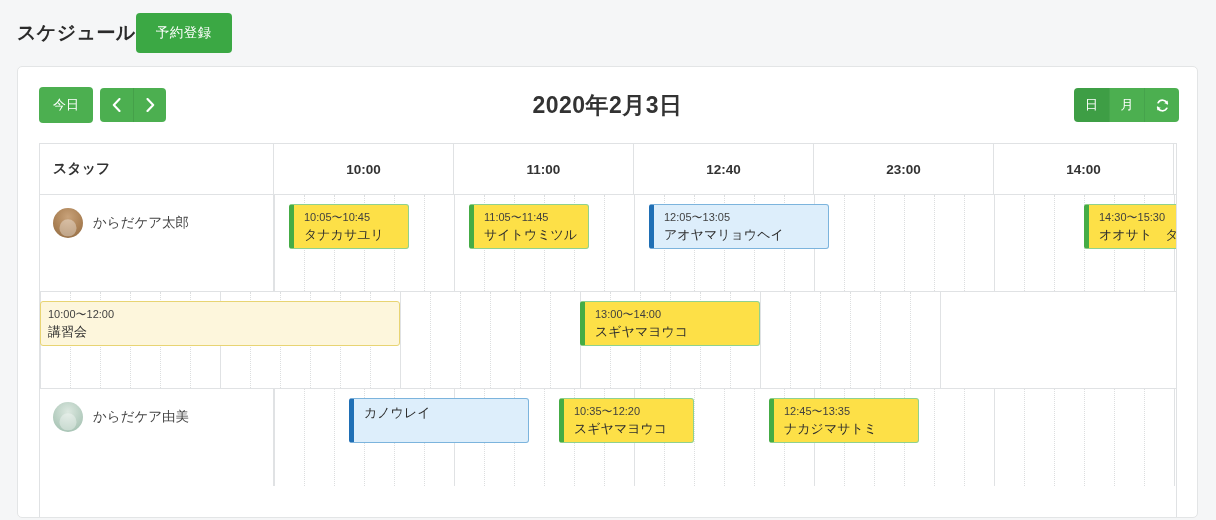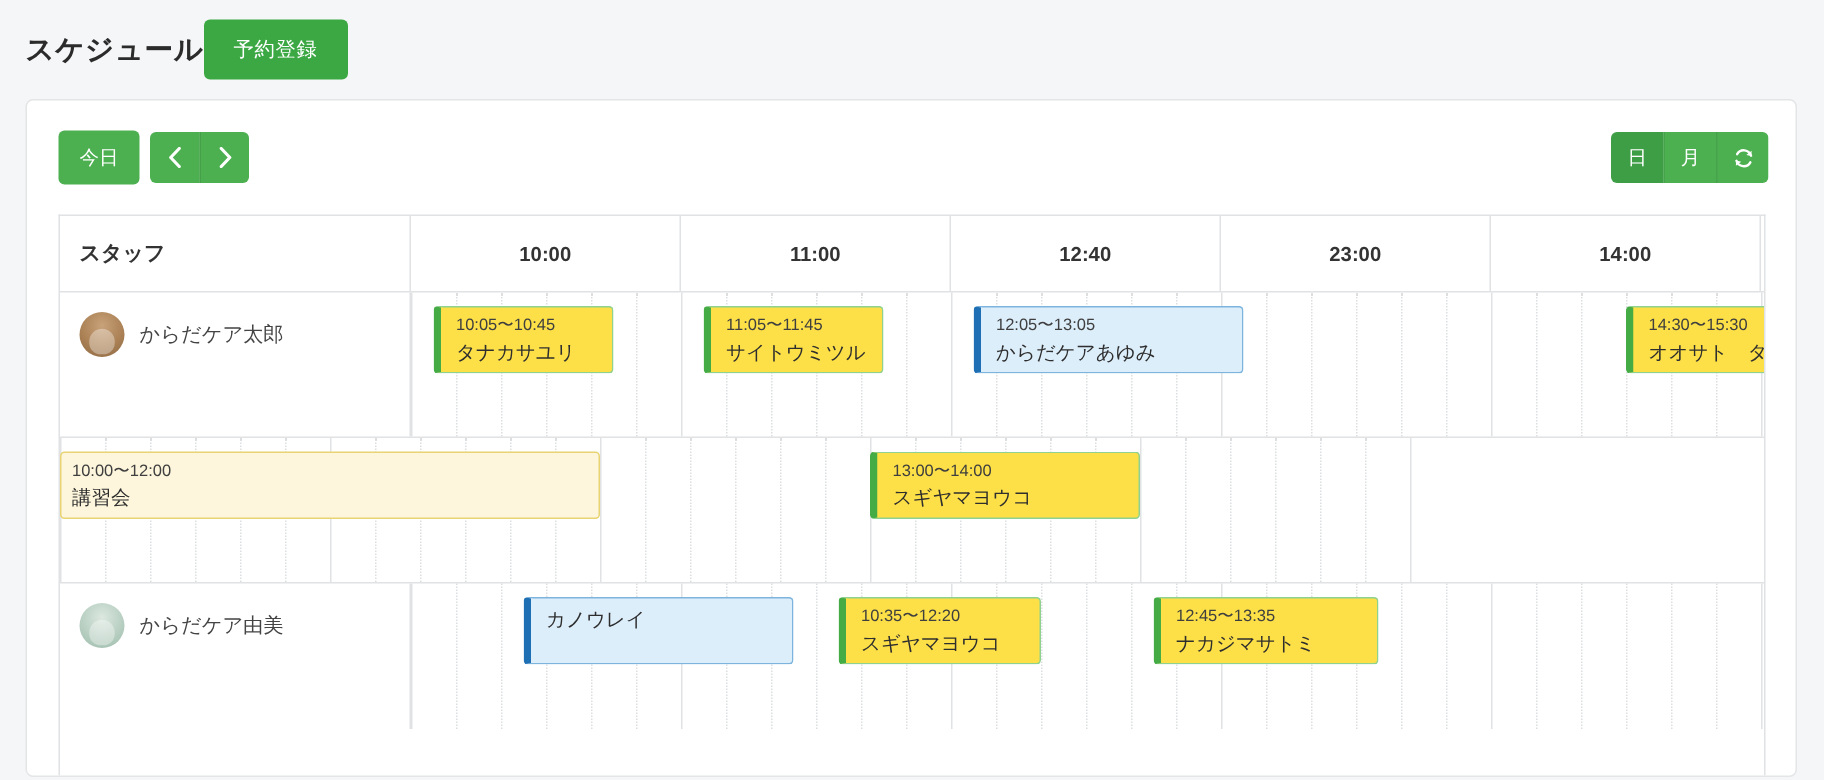--- a/index.html
+++ b/index.html
@@ -152,20 +152,21 @@
           </svg>
         </button>
         <button class="btn-nav">
           <svg width="9" height="14" viewBox="0 0 9 14">
             <path d="M1.5 1 L7.2 7 L1.5 13" fill="none" stroke="#fff" stroke-width="2.1" stroke-linecap="round" stroke-linejoin="round"></path>
           </svg>
         </button>
       </div>
     </div>
 
+    <div class="date-title">2020年2月3日</div>
 
     <div class="tb-right">
       <button class="btn-view active">日</button>
       <button class="btn-view">月</button>
       <button class="btn-view">
         <svg width="15" height="15" viewBox="0 0 16 16">
           <path d="M13.2 6.2A5.4 5.4 0 0 0 3.3 5.1" fill="none" stroke="#fff" stroke-width="1.7" stroke-linecap="round"></path>
           <path d="M2.8 9.8a5.4 5.4 0 0 0 9.9 1.1" fill="none" stroke="#fff" stroke-width="1.7" stroke-linecap="round"></path>
           <path d="M13.6 2.6 L13.4 6.4 L9.8 5.6 Z" fill="#fff"></path>
           <path d="M2.4 13.4 L2.6 9.6 L6.2 10.4 Z" fill="#fff"></path>
@@ -223,21 +224,21 @@
               <div class="appt green" style="left: 15px; width: 120px;">
                 <div class="t">10:05〜10:45</div>
                 <div class="n">タナカサユリ</div>
               </div>
               <div class="appt green" style="left: 195px; width: 120px;">
                 <div class="t">11:05〜11:45</div>
                 <div class="n">サイトウミツル</div>
               </div>
               <div class="appt blue" style="left: 375px; width: 180px;">
                 <div class="t">12:05〜13:05</div>
-                <div class="n">からだケアあゆみ</div>
+                <div class="n">アオヤマリョウヘイ</div>
               </div>
               <div class="appt green" style="left: 810px; width: 180px;">
                 <div class="t">14:30〜15:30</div>
                 <div class="n">オオサト　タロウ</div>
               </div>
             </div>
           </div>
           <div class="grow">
             <div class="track">
               <div class="hline" style="left: 0px;"></div>

